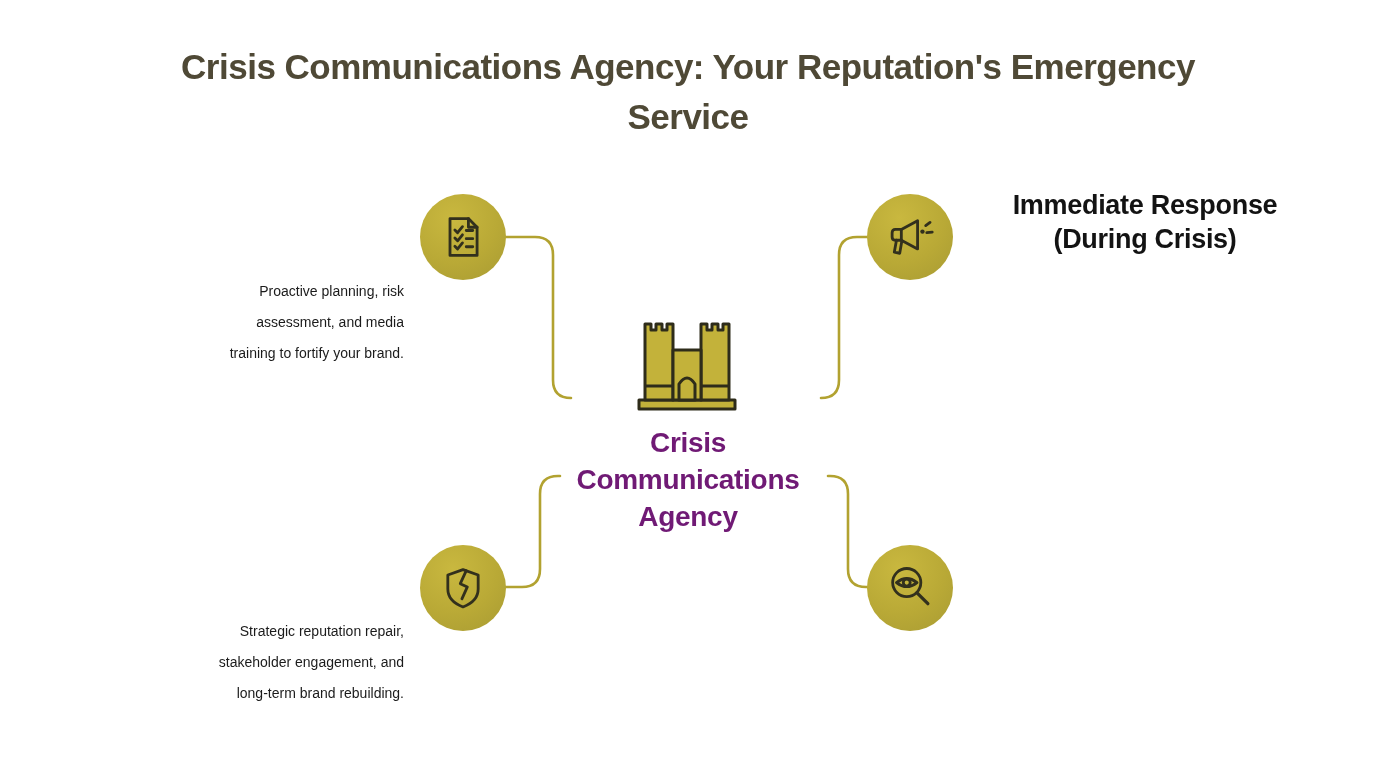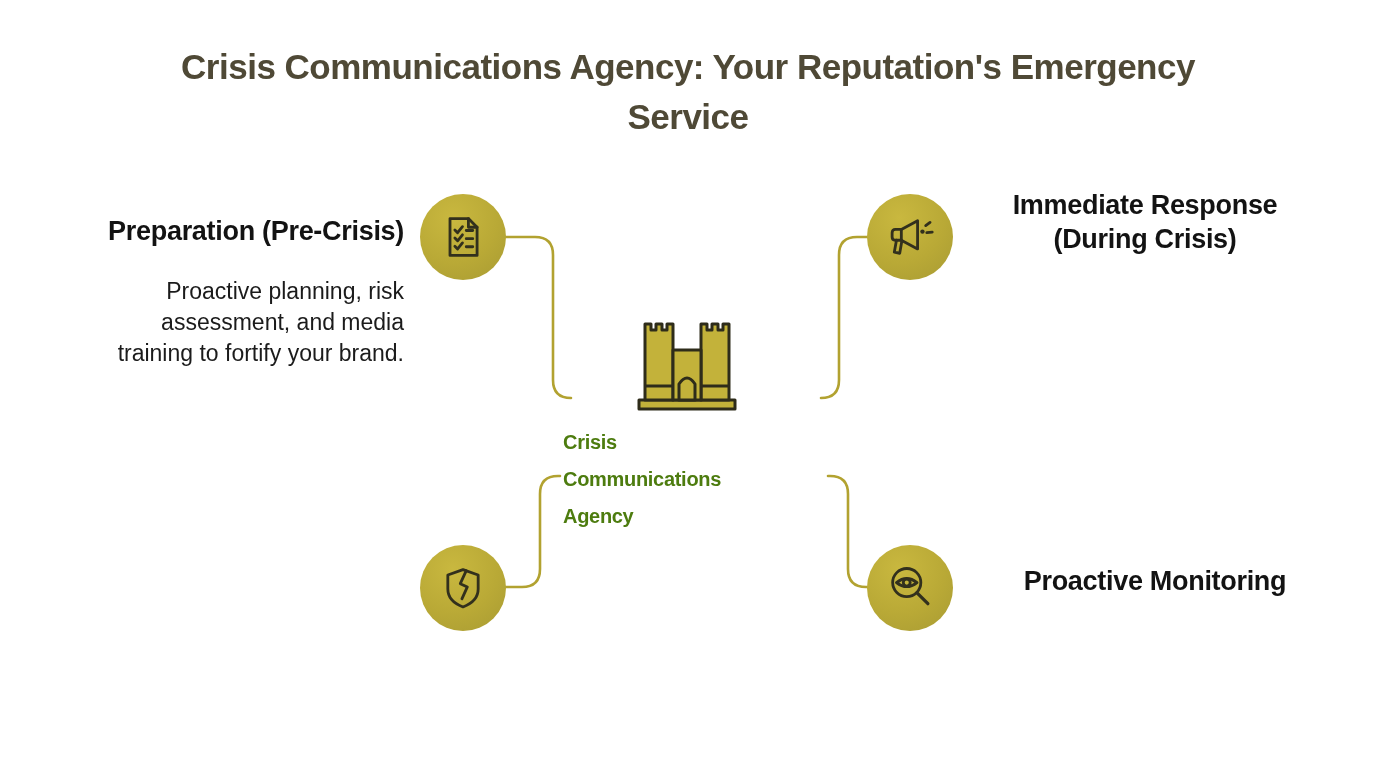--- a/index.html
+++ b/index.html
@@ -24,30 +24,30 @@
   .icon-circle {
     position: absolute; width: 86px; height: 86px; border-radius: 50%;
     background: radial-gradient(circle at 38% 28%, #c9b83f 0%, #b9a936 55%, #a89b33 100%);
     display: flex; align-items: center; justify-content: center;
   }
   .node-heading {
     position: absolute; font-weight: bold; font-size: 27px; line-height: 34px;
     letter-spacing: -0.3px; color: #131313; white-space: pre-line;
   }
   .node-body {
-    position: absolute; font-size: 23px; line-height: 31px;
+    position: absolute; font-size: 14px; line-height: 31px;
     color: #1b1b1b; white-space: pre-line;
   }
   .align-right { text-align: right; }
   .align-left { text-align: center; }
   .center-icon { position: absolute; left: 637px; top: 320px; }
   .center-label {
     position: absolute; left: 563px; top: 424px; width: 250px;
-    text-align: left; font-weight: bold; font-size: 20px; line-height: 37px;
-    letter-spacing: -0.3px; color: #4d7c0f; white-space: pre-line;
+    text-align: center; font-weight: bold; font-size: 28px; line-height: 37px;
+    letter-spacing: -0.3px; color: #701a75; white-space: pre-line;
   }
 </style>
 </head>
 <body>
 
 <div class="canvas">
 
   <div class="title">
     <div class="title-inner">Crisis Communications Agency: Your Reputation's Emergency Service</div>
   </div>
@@ -71,21 +71,20 @@
         <path d="M42 80 V64 Q50 52 58 64 V80 Z"></path>
         <path fill="none" d="M8 66 H36 M64 66 H92"></path>
       </g>
     </svg>
   </div>
 
   <div class="center-label">Crisis
 Communications
 Agency</div>
 
-  <div class="node-heading align-right" style="left:20px; top:214px; width:384px;">Preparation (Pre-Crisis)</div>
   <div class="node-body align-right" style="left:20px; top:276px; width:384px;">Proactive planning, risk
 assessment, and media
 training to fortify your brand.</div>
   <div class="icon-circle" style="left:420px; top:194px;">
     <svg width="52" height="52" viewBox="0 0 48 48">
       <g fill="none" stroke="#32301d" stroke-width="2.6" stroke-linecap="round" stroke-linejoin="round">
         <path d="M12 7 H29 L37 15 V41 H12 Z"></path>
         <path d="M29 7 V15 H37"></path>
         <path d="M16.5 17.5 l2.5 2.5 l4.5 -5.5"></path>
         <path d="M16.5 25 l2.5 2.5 l4.5 -5.5"></path>
@@ -102,30 +101,32 @@
       <g fill="none" stroke="#32301d" stroke-width="2.6" stroke-linecap="round" stroke-linejoin="round">
         <path d="M16 17 L31 9 V35 L16 27 Z"></path>
         <path d="M16 17 H10.5 Q7.5 17 7.5 20 V24 Q7.5 27 10.5 27 H16"></path>
         <path d="M11.5 27 L9.5 38 L14.5 39 L16.5 27.5"></path>
         <circle cx="35.5" cy="19" r="2" fill="#32301d" stroke="none"></circle>
         <path d="M38.5 13.5 L42.5 10.5 M39.5 20 L44.5 19.5"></path>
       </g>
     </svg>
   </div>
 
+  <div class="node-body align-right" style="left:20px; top:616px; width:384px;">Strategic reputation repair,
+stakeholder engagement, and
+long-term brand rebuilding.</div>
   <div class="icon-circle" style="left:420px; top:545px;">
     <svg width="52" height="52" viewBox="0 0 48 48">
       <g fill="none" stroke="#32301d" stroke-width="2.6" stroke-linecap="round" stroke-linejoin="round">
         <path d="M24 7 L38 12 V25 C38 33 32 38.5 24 41.5 C16 38.5 10 33 10 25 V12 Z"></path>
         <path d="M27 8 L21.5 20 L28 23 L23 34"></path>
       </g>
     </svg>
   </div>
 
-  <div class="node-heading align-left" style="left:975px; top:564px; width:360px;">Proactive Monitoring</div>
   <div class="icon-circle" style="left:867px; top:545px;">
     <svg width="52" height="52" viewBox="0 0 48 48">
       <g fill="none" stroke="#32301d" stroke-width="2.6" stroke-linecap="round" stroke-linejoin="round">
         <circle cx="21" cy="19" r="13"></circle>
         <path d="M11.5 19 Q21 11.5 30.5 19 Q21 26.5 11.5 19 Z"></path>
         <circle cx="21" cy="19" r="3.2"></circle>
         <path d="M30.5 28.5 L40.5 38.5" stroke-width="3"></path>
       </g>
     </svg>
   </div>

